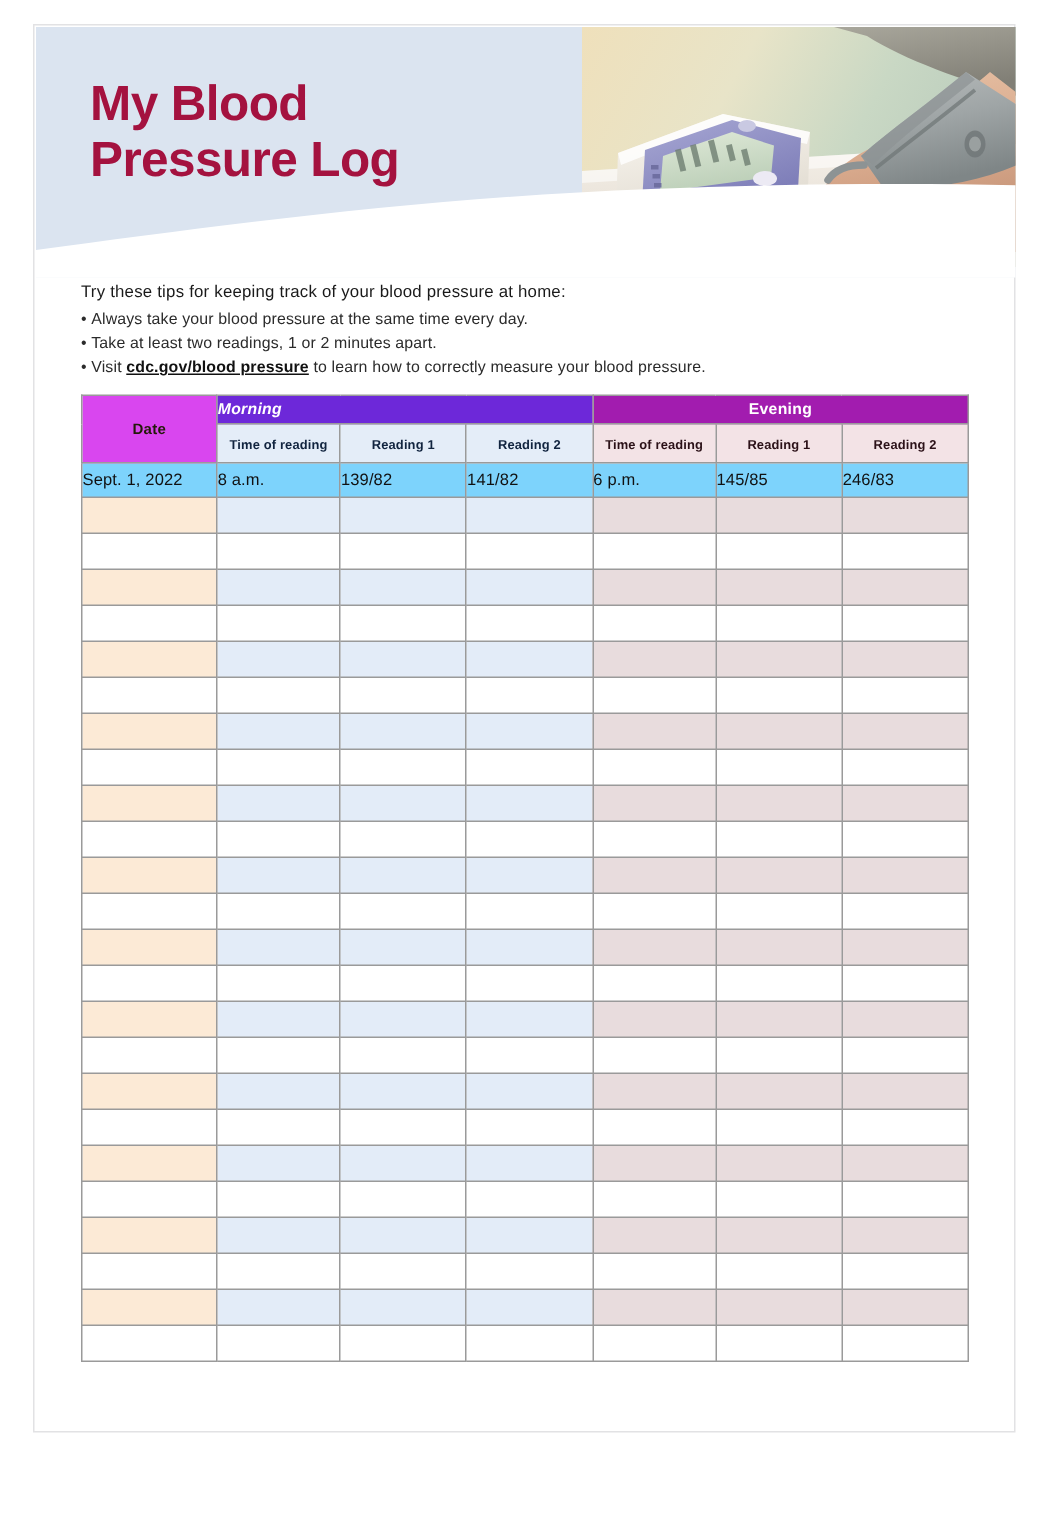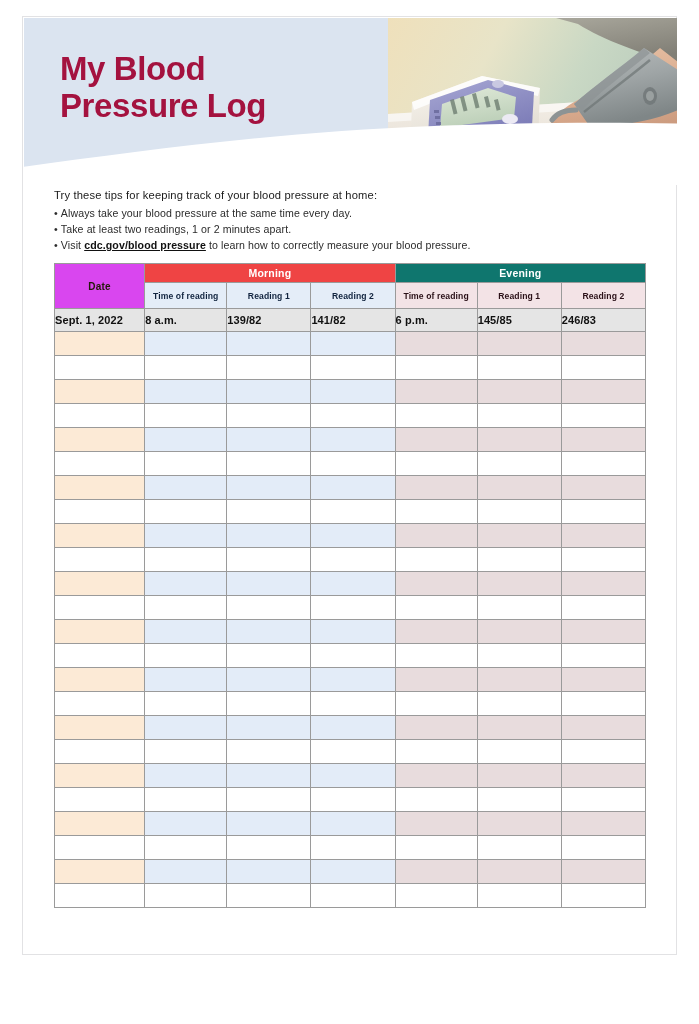--- a/index.html
+++ b/index.html
@@ -123,30 +123,31 @@
     background: #d946ef;
     color: #231a08;
     font-size: 10px;
     font-weight: bold;
     letter-spacing: 0.2px;
     text-align: center;
     height: 44px;
     vertical-align: middle;
   }
   th.grp-morning {
-    background: #ef4444;
+    background: #6d28d9;
     color: #ffffff;
     font-size: 10.5px;
     font-weight: bold;
     letter-spacing: 0.2px;
-    text-align: center;
+    text-align: left;
     height: 18px;
+    font-style: italic;
   }
   th.grp-evening {
-    background: #0f766e;
+    background: #a21caf;
     color: #ffffff;
     font-size: 10.5px;
     font-weight: bold;
     letter-spacing: 0.2px;
     text-align: center;
     height: 18px;
   }
   th.sub-morning {
     background: #e4edf8;
     color: #11243f;
@@ -162,23 +163,23 @@
     font-size: 8.6px;
     font-weight: bold;
     letter-spacing: 0.1px;
     text-align: center;
     height: 25px;
   }
 
   tr.data-row td {
     height: 22px;
     font-size: 11px;
-    font-weight: bold;
+    font-weight: normal;
     color: #111111;
-    background: #e5e5e5;
+    background: #7dd3fc;
     padding-left: 5px;
     letter-spacing: 0.1px;
     white-space: nowrap;
   }
   tr.data-row td.c-date { padding-left: 4px; }
 
   tr.blank-row td { height: 23px; }
   tr.blank-row.tint td.c-date     { background: #fcead6; }
   tr.blank-row.tint td.c-morning  { background: #e3ecf8; }
   tr.blank-row.tint td.c-evening  { background: #e8dcdd; }

